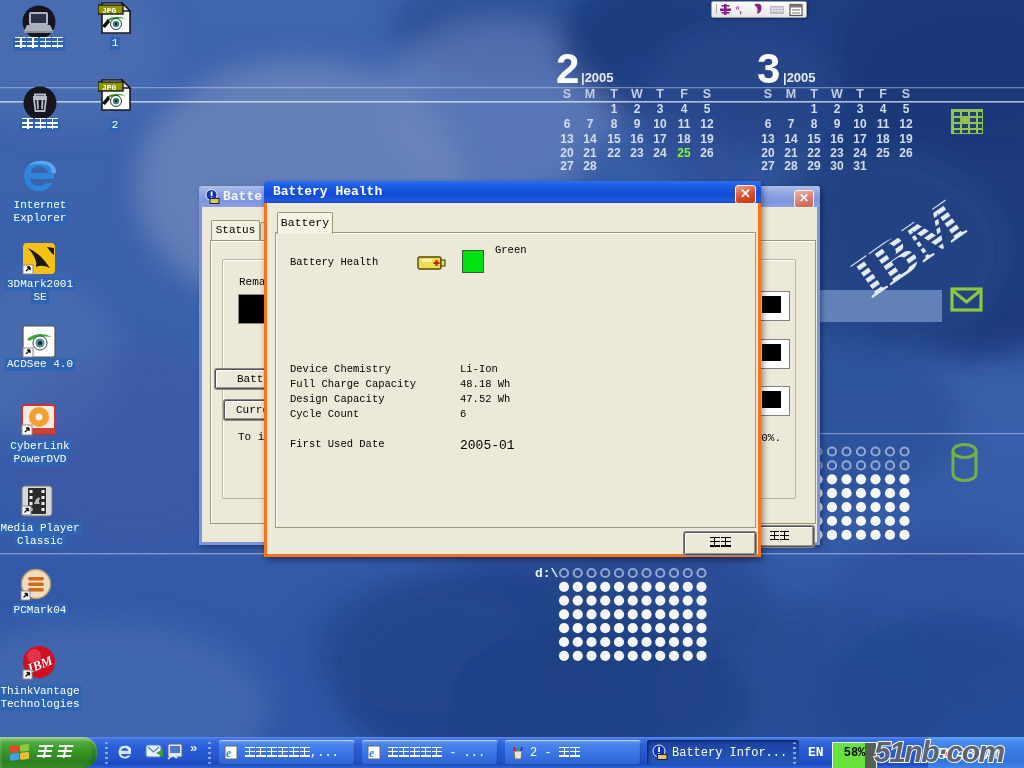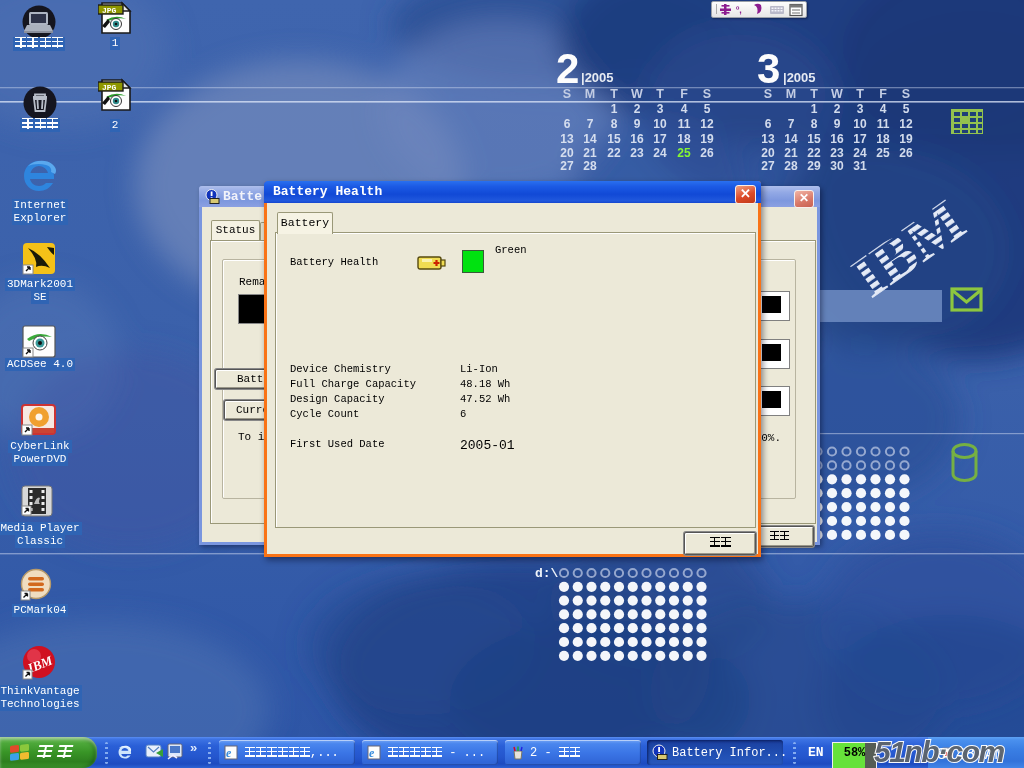--- a/index.html
+++ b/index.html
@@ -11,21 +11,21 @@
 .cnb{display:inline-block;width:14px;height:13px;position:relative;vertical-align:-1px;margin:0 1px;
 background:repeating-linear-gradient(180deg,currentColor 0 1.6px,transparent 1.6px 5px);}
 .cnb:after{content:"";position:absolute;left:46%;top:0;width:1.6px;height:100%;background:currentColor;}
 .iclab{position:absolute;text-align:center;color:#fff;font-size:11px;line-height:13px;font-family:"Liberation Mono",monospace;}
 .iclab span{background:#2f64b4;padding:0 2px;display:inline-block;}
 .iclab .cn{width:11px;height:11px;margin:0 .6px;}
 .btn{position:absolute;background:#ece9d8;border:1px solid #555;border-radius:2px;
 box-shadow:inset 1px 1px 0 #fff,inset -1px -1px 0 #9a9789, 0 0 0 1px #888;
 font-family:"Liberation Mono",monospace;font-size:11px;color:#000;text-align:center;}
 .taskbtn{border-radius:3px;background:linear-gradient(180deg,#71a2f4 0,#4a86ee 15%,#3b76e6 50%,#3166d8 90%,#3c74e0 100%);box-shadow:inset 0 1px 0 rgba(255,255,255,.5),inset -1px -1px 1px rgba(0,20,90,.4);color:#fff;}
-.taskbtn.pressed{background:linear-gradient(180deg,#1a3f9e 0,#2150b4 60%,#2858bc 100%);box-shadow:inset 1px 1px 3px rgba(0,10,60,.7);}
+.taskbtn.pressed{background:linear-gradient(180deg,#1a3f9e 0,#2150b4 60%,#2858bc 100%);box-shadow:inset 1px 1px 3px rgba(0,10,60,.7);padding-left:16px;}
 .ttxt{position:absolute;left:25px;top:6px;font-family:"Liberation Mono",monospace;font-size:12px;white-space:nowrap;}
 </style></head>
 <body>
 
 <svg class="abs" width="1024" height="768" style="left:0;top:0" xmlns="http://www.w3.org/2000/svg">
 <defs>
 <linearGradient id="bg" x1="0" y1="0" x2="0" y2="1">
  <stop offset="0" stop-color="#3f65ae"></stop>
         <stop offset=".5" stop-color="#3a60aa"></stop>
         <stop offset="1" stop-color="#2d55a6"></stop>

